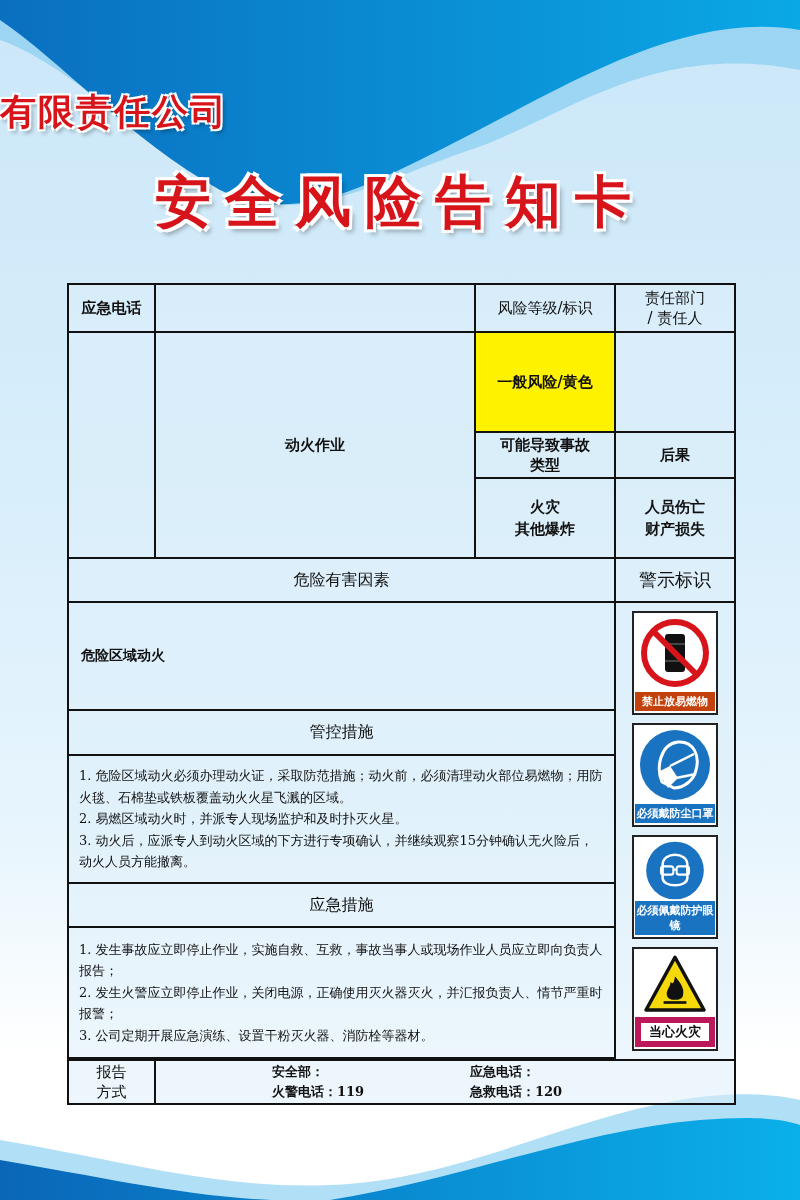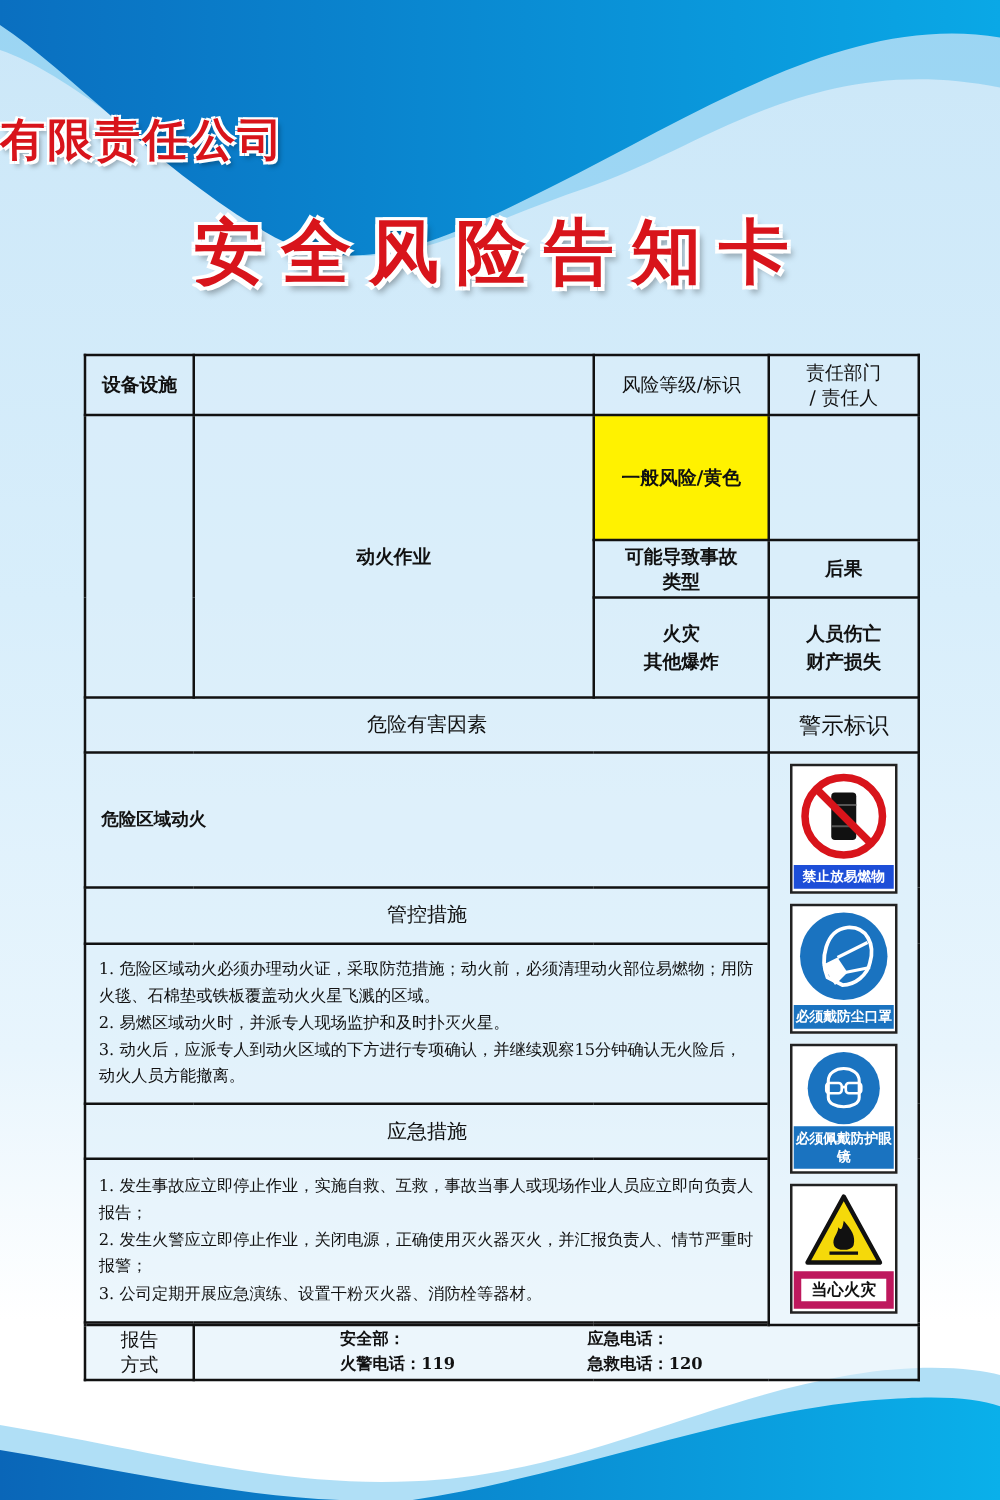--- a/index.html
+++ b/index.html
@@ -32,21 +32,21 @@
   .lefttext { text-align:left !important; padding:0 12px !important; font-weight:bold; }
   .para { text-align:left !important; padding:8px 10px !important; font-size:13px !important; line-height:21.5px; font-family:"DejaVu Serif","Liberation Serif",serif; font-weight:normal !important; }
   .para div { white-space:normal; }
   .signs { vertical-align:top !important; padding:8px 0 0 0 !important; }
   .sign {
     width:86px; height:104px; margin:0 auto 8px auto; border:2px solid #222; background:#fff;
     display:flex; flex-direction:column; align-items:center; justify-content:space-between; box-sizing:border-box; padding:3px 2px 2px 2px;
   }
   .sign svg { width:74px; height:74px; }
   .sign-label { width:80px; font-size:11px; color:#fff; text-align:center; padding:2px 0; font-weight:bold; letter-spacing:0px; }
-  .lbl-red { background:#1d4ed8; }
+  .lbl-red { background:#c2410c; }
   .lbl-blue { background:#1a73c0; }
   .lbl-white { background:#fff; color:#111; border:6px solid #be185d; font-size:13px; padding:0; box-sizing:border-box; }
   .report-lines { text-align:left !important; font-family:"DejaVu Serif","Liberation Serif",serif; font-size:13px !important; }
   .rl { display:flex; height:20px; line-height:20px; }
   .rl span.c1 { width:178px; padding-left:116px; display:inline-block; }
   .rl span.c2 { display:inline-block;margin-left:20px; }
 </style>
 </head>
 <body>
 
@@ -72,21 +72,21 @@
 
 <table class="card">
   <colgroup>
     <col style="width:87px">
       <col style="width:320px">
       <col style="width:140px">
       <col style="width:120px">
   </colgroup>
   <tbody>
       <tr style="height:48px">
-    <td>设备设施</td>
+    <td>应急电话</td>
     <td></td>
     <td style="font-weight:normal">风险等级/标识</td>
     <td style="font-weight:normal;line-height:20px">
       <div>责任部门</div>
       <div>/ 责任人</div>
     </td>
   </tr>
   <tr style="height:100px">
     <td rowspan="3"></td>
     <td rowspan="3">动火作业</td>

